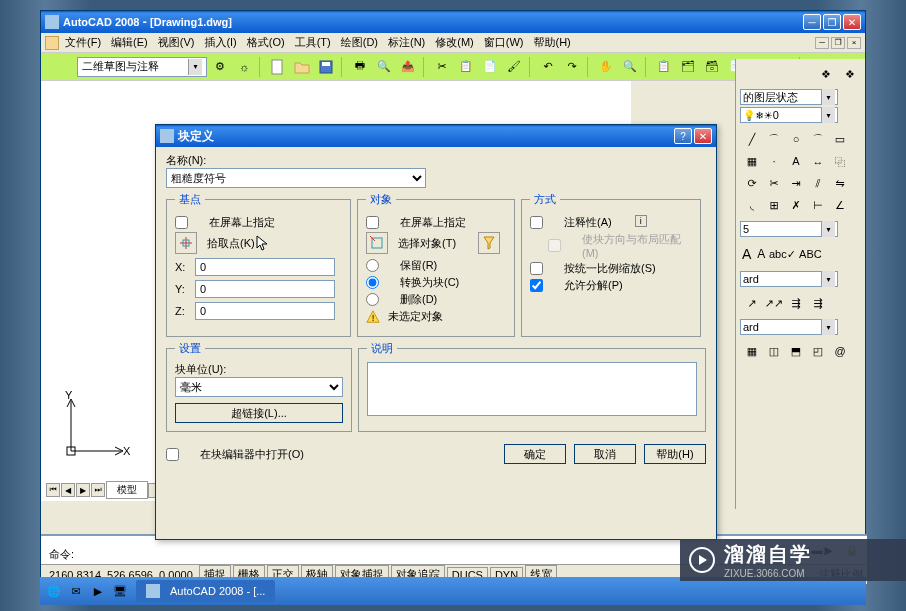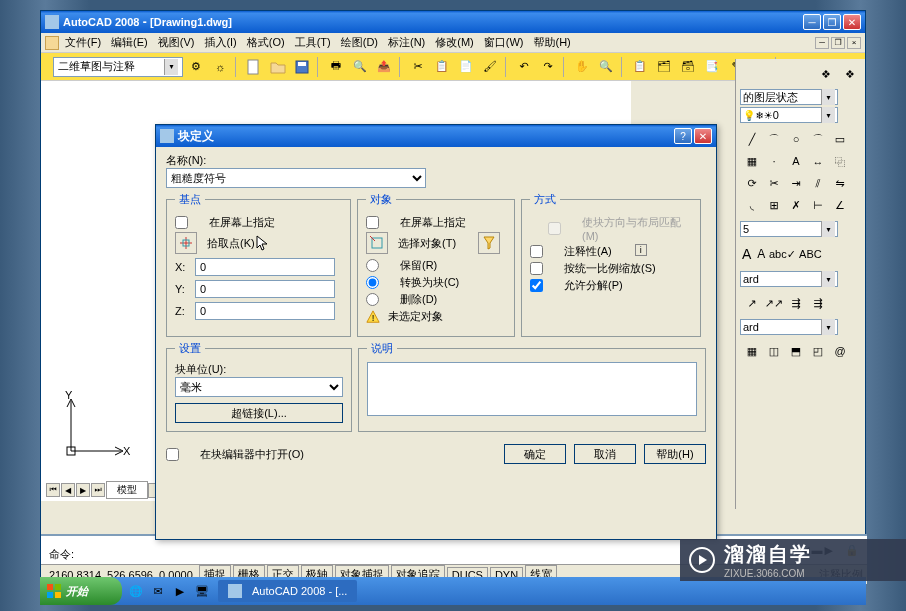--- a/index.html
+++ b/index.html
@@ -9,21 +9,21 @@
 .title-icon { width: 14px; height: 14px; background: #a3c8e8; margin-right: 4px; display: inline-block; }
 .title-text { flex: 1; font-weight: bold; font-size: 12px; }
 .winbtns { display: flex; gap: 2px; }
 .winbtn { width: 18px; height: 16px; background: linear-gradient(#6fa8e8, #2d6cc0); border: 1px solid #fff; border-radius: 2px; display: flex; align-items: center; justify-content: center; color: #fff; font-size: 10px; cursor: pointer; }
 .winbtn.close { background: linear-gradient(#e88, #c33); }
 .menubar { height: 20px; background: #ece9d8; display: flex; align-items: center; padding: 0 4px; gap: 2px; border-bottom: 1px solid #ccc; }
 .menu-doc-icon { width: 14px; height: 14px; background: #f5d896; border: 1px solid #c8a050; }
 .menu-item { padding: 2px 4px; cursor: pointer; font-size: 11px; }
 .mdi-btns { margin-left: auto; display: flex; gap: 2px; }
 .mdi-btn { width: 14px; height: 12px; border: 1px solid #aaa; background: #ece9d8; font-size: 8px; display: flex; align-items: center; justify-content: center; }
-.toolbar-row { height: 28px; background: #fde047; display: flex; align-items: center; padding: 0 12px; gap: 2px; border-bottom: 1px solid #ccc; }
+.toolbar-row { height: 28px; background: #bef264; display: flex; align-items: center; padding: 0 12px; gap: 2px; border-bottom: 1px solid #ccc; justify-content: center; }
 .toolbar-row .combo { width: 130px; height: 20px; border: 1px solid #7f9db9; background: #fff; display: flex; align-items: center; padding: 0 4px; font-size: 11px; }
 .combo-arrow { margin-left: auto; width: 14px; height: 16px; background: #e0e0e0; border-left: 1px solid #999; display: flex; align-items: center; justify-content: center; font-size: 8px; }
 .tbtn { width: 22px; height: 22px; display: flex; align-items: center; justify-content: center; cursor: pointer; }
 .tbtn svg { width: 16px; height: 16px; }
 .sep { width: 4px; height: 20px; border-left: 1px solid #aaa; margin: 0 2px; }
 .canvas-area { position: absolute; left: 0; top: 70px; width: 590px; height: 420px; background: #fff; overflow: hidden;}
 .ucs { position: absolute; left: 20px; bottom: 40px; }
 .model-tabs { position: absolute; left: 5px; bottom: 2px; display: flex; align-items: center; }
 .tab-nav { width: 14px; height: 14px; border: 1px solid #999; background: #ece9d8; font-size: 8px; display: flex; align-items: center; justify-content: center; margin-right: 1px; }
 .model-tab { padding: 1px 10px; background: #fff; border: 1px solid #999; font-size: 10px; }
@@ -351,28 +351,28 @@
             <svg class="warn-icon" viewBox="0 0 16 16">
               <path d="M8 1l7 13H1z" fill="#ffda44" stroke="#c80"></path>
               <text x="8" y="12" text-anchor="middle" font-size="10" fill="#000">!</text>
             </svg>
             <span>未选定对象</span>
           </div>
       </fieldset>
 
       <fieldset class="g3">
         <legend>方式</legend>
-        <div class="check-row disabled" style="margin-left:18px">
-            <input type="checkbox" disabled="" style="">
-            <span style="width:110px">使块方向与布局匹配(M)</span>
-          </div>
         <div class="check-row">
             <input type="checkbox" style="">
             <span>注释性(A)</span>
             <span class="info-icon">i</span>
+          </div>
+        <div class="check-row disabled" style="margin-left:18px">
+            <input type="checkbox" disabled="" style="">
+            <span style="width:110px">使块方向与布局匹配(M)</span>
           </div>
         <div class="check-row">
             <input type="checkbox" style="">
             <span>按统一比例缩放(S)</span>
           </div>
         <div class="check-row">
             <input type="checkbox" checked="" style="">
             <span>允许分解(P)</span>
           </div>
       </fieldset>
@@ -397,29 +397,20 @@
       <div class="footer-btns">
         <button class="dlg-btn">确定</button>
         <button class="dlg-btn">取消</button>
         <button class="dlg-btn">帮助(H)</button>
       </div>
     </div>
   </div>
 </div>
 
 <div class="taskbar">
-  <div class="start-btn">
-    <svg width="16" height="16">
-        <rect x="1" y="1" width="6" height="6" fill="#f65314"></rect>
-        <rect x="9" y="1" width="6" height="6" fill="#7cbb00"></rect>
-        <rect x="1" y="9" width="6" height="6" fill="#00a1f1"></rect>
-        <rect x="9" y="9" width="6" height="6" fill="#ffbb00"></rect>
-      </svg>
-    <span>开始</span>
-  </div>
   <div class="quick-icons">
     <span>🌐</span>
     <span>✉</span>
     <span>▶</span>
     <span>🖥</span>
   </div>
   <div class="task-item">
     <span class="title-icon"></span>
     <span>AutoCAD 2008 - [...</span>
   </div>

